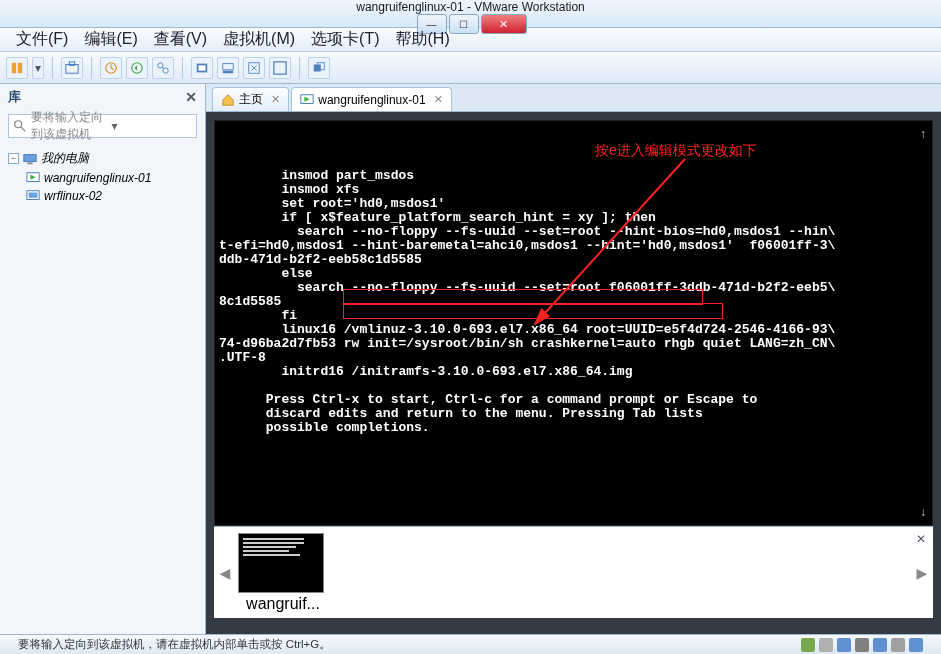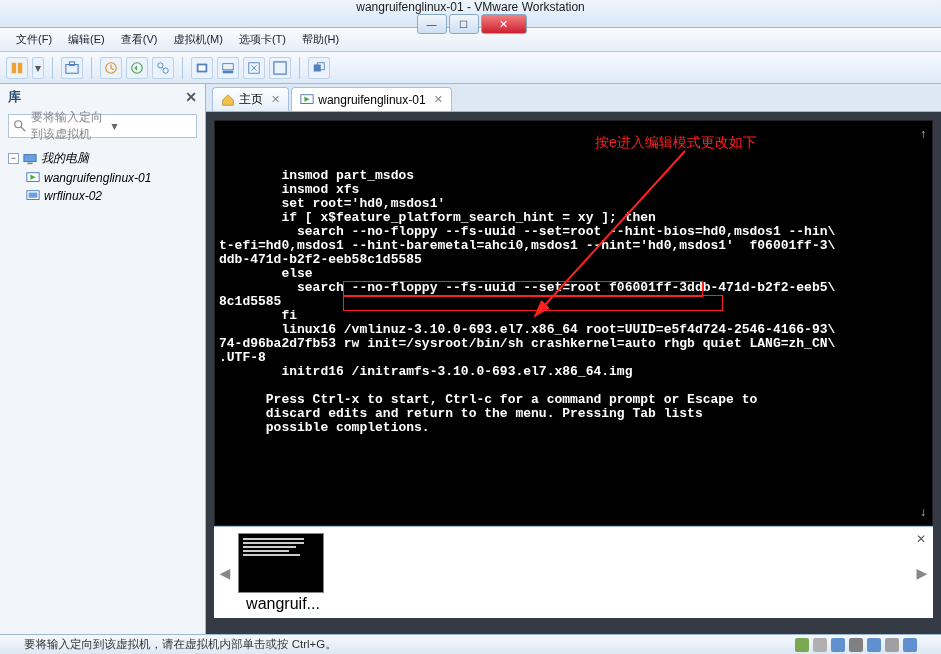--- a/index.html
+++ b/index.html
@@ -10,21 +10,21 @@
 .titlebar-icon { width: 16px; height: 16px; background: #4a7db8; margin-right: 6px; }
 .titlebar-title { font-size: 12px; color: #1a1a1a; flex: 1; }
 .win-btns { display: flex; gap: 0; }
 .win-btn { width: 30px; height: 20px; background: linear-gradient(#f0f5fb,#cde0f4); border: 1px solid #88a8c8; border-radius: 3px; display:flex; align-items:center; justify-content:center; font-size:11px; margin-left:2px; color:#334;}
 .win-btn.min::before { content:"—"; font-size:10px; }
 .win-btn.max::before { content:"☐"; font-size:10px; }
 .win-btn.close { background: linear-gradient(#f08080,#d02030); color:#fff; width: 46px; }
 .win-btn.close::before { content:"✕"; }
 
 
-.menubar { height: 24px; background: linear-gradient(#fafcfe,#e6eef8); border-bottom: 1px solid #bcd; display:flex; align-items:center; padding: 0 8px; font-size:11px; color:#223; }
+.menubar { height: 24px; background: linear-gradient(#fafcfe,#e6eef8); border-bottom: 1px solid #bcd; display:flex; align-items:center; padding: 0 8px; font-size:16px; color:#223; }
 .menu-item { padding: 2px 8px; }
 
 
 .toolbar { height: 32px; background: linear-gradient(#f6faff,#dfeaf8); border-bottom: 1px solid #9fb9d0; display:flex; align-items:center; padding: 0 6px; gap:4px; }
 .tbtn { width:22px; height:22px; border:1px solid #bcd2e8; border-radius:2px; background:#eaf2fb; display:flex; align-items:center; justify-content:center; font-size:12px; color:#556; }
 .tbtn svg { width:14px; height:14px; }
 .tsep { width:1px; height:22px; background:#b0c8e0; margin:0 4px; }
 
 
 .main { display:flex; height: calc(654px - 28px - 24px - 32px - 20px); }
@@ -58,21 +58,21 @@
 
 .thumbstrip { height: 92px; background:#fff; border-top:1px solid #9db8d0; display:flex; align-items:center; padding:4px; gap:6px; position:relative; }
 .thumb-nav { width:14px; height:80px; display:flex; align-items:center; justify-content:center; color:#888; font-size:14px; }
 .thumb { width:90px; text-align:center; }
 .thumb-img { width:86px; height:60px; background:#000; border:1px solid #888; padding:4px; display:flex; flex-direction:column; justify-content:flex-start; gap:2px; }
 .thumb-img div { height:2px; background:#ccc; width:80%; }
 .thumb-label { font-size:16px; margin-top:2px; }
 .thumb-close { position:absolute; top:4px; right:4px; width:16px; height:16px; font-size:12px; color:#556; display:flex; align-items:center; justify-content:center; }
 
 
-.statusbar { height:20px; background:linear-gradient(#f5f9fd,#dde8f4); border-top:1px solid #9db8d0; display:flex; align-items:center; padding:0 24px; font-size:11.5px; color:#333; justify-content:space-between; }
+.statusbar { height:20px; background:linear-gradient(#f5f9fd,#dde8f4); border-top:1px solid #9db8d0; display:flex; align-items:center; padding:0 18px; font-size:11.5px; color:#333; justify-content:space-between; }
 .status-icons { display:flex; gap:4px; }
 .sicon { width:14px; height:14px; background:#7aa8d0; border-radius:2px; }
 
 
 .annotation { position:absolute; pointer-events:none; }
 .anno-text { position:absolute; top:14px; left:380px; color:#ff2020; font-size:14px; font-family: "Microsoft YaHei", sans-serif; white-space:nowrap; }
 .arrow-svg { position:absolute; top:20px; left:300px; }
 .redbox1 { position:absolute; border:1.5px solid #ff2020; }
 .redbox2 { position:absolute; border:1.5px solid #ff2020; }
 </style>
@@ -244,21 +244,21 @@
 74-d96ba2d7fb53 rw init=/sysroot/bin/sh crashkernel=auto rhgb quiet LANG=zh_CN\
 .UTF-8
         initrd16 /initramfs-3.10.0-693.el7.x86_64.img
 
       Press Ctrl-x to start, Ctrl-c for a command prompt or Escape to
       discard edits and return to the menu. Pressing Tab lists
       possible completions.</pre>
         <span class="scroll-arrow down">↓</span>
 
         
-        <div class="annotation" style="top:0;left:0;width:100%;height:100%;">
+        <div class="annotation" style="top:8px;left:0;width:100%;height:100%;">
           <div class="anno-text">按e进入编辑模式更改如下</div>
           <svg class="arrow-svg" width="200" height="200">
             <defs>
                 <marker id="ah" markerWidth="10" markerHeight="10" refX="8" refY="3" orient="auto">
                   <path d="M0,0 L0,6 L9,3 z" fill="#ff2020"></path>
                 </marker>
               </defs>
             <line x1="170" y1="10" x2="20" y2="175" stroke="#ff2020" stroke-width="2" marker-end="url(#ah)"></line>
           </svg>
           <div class="redbox1" style="top:160px; left:128px; width:360px; height:16px;"></div>

